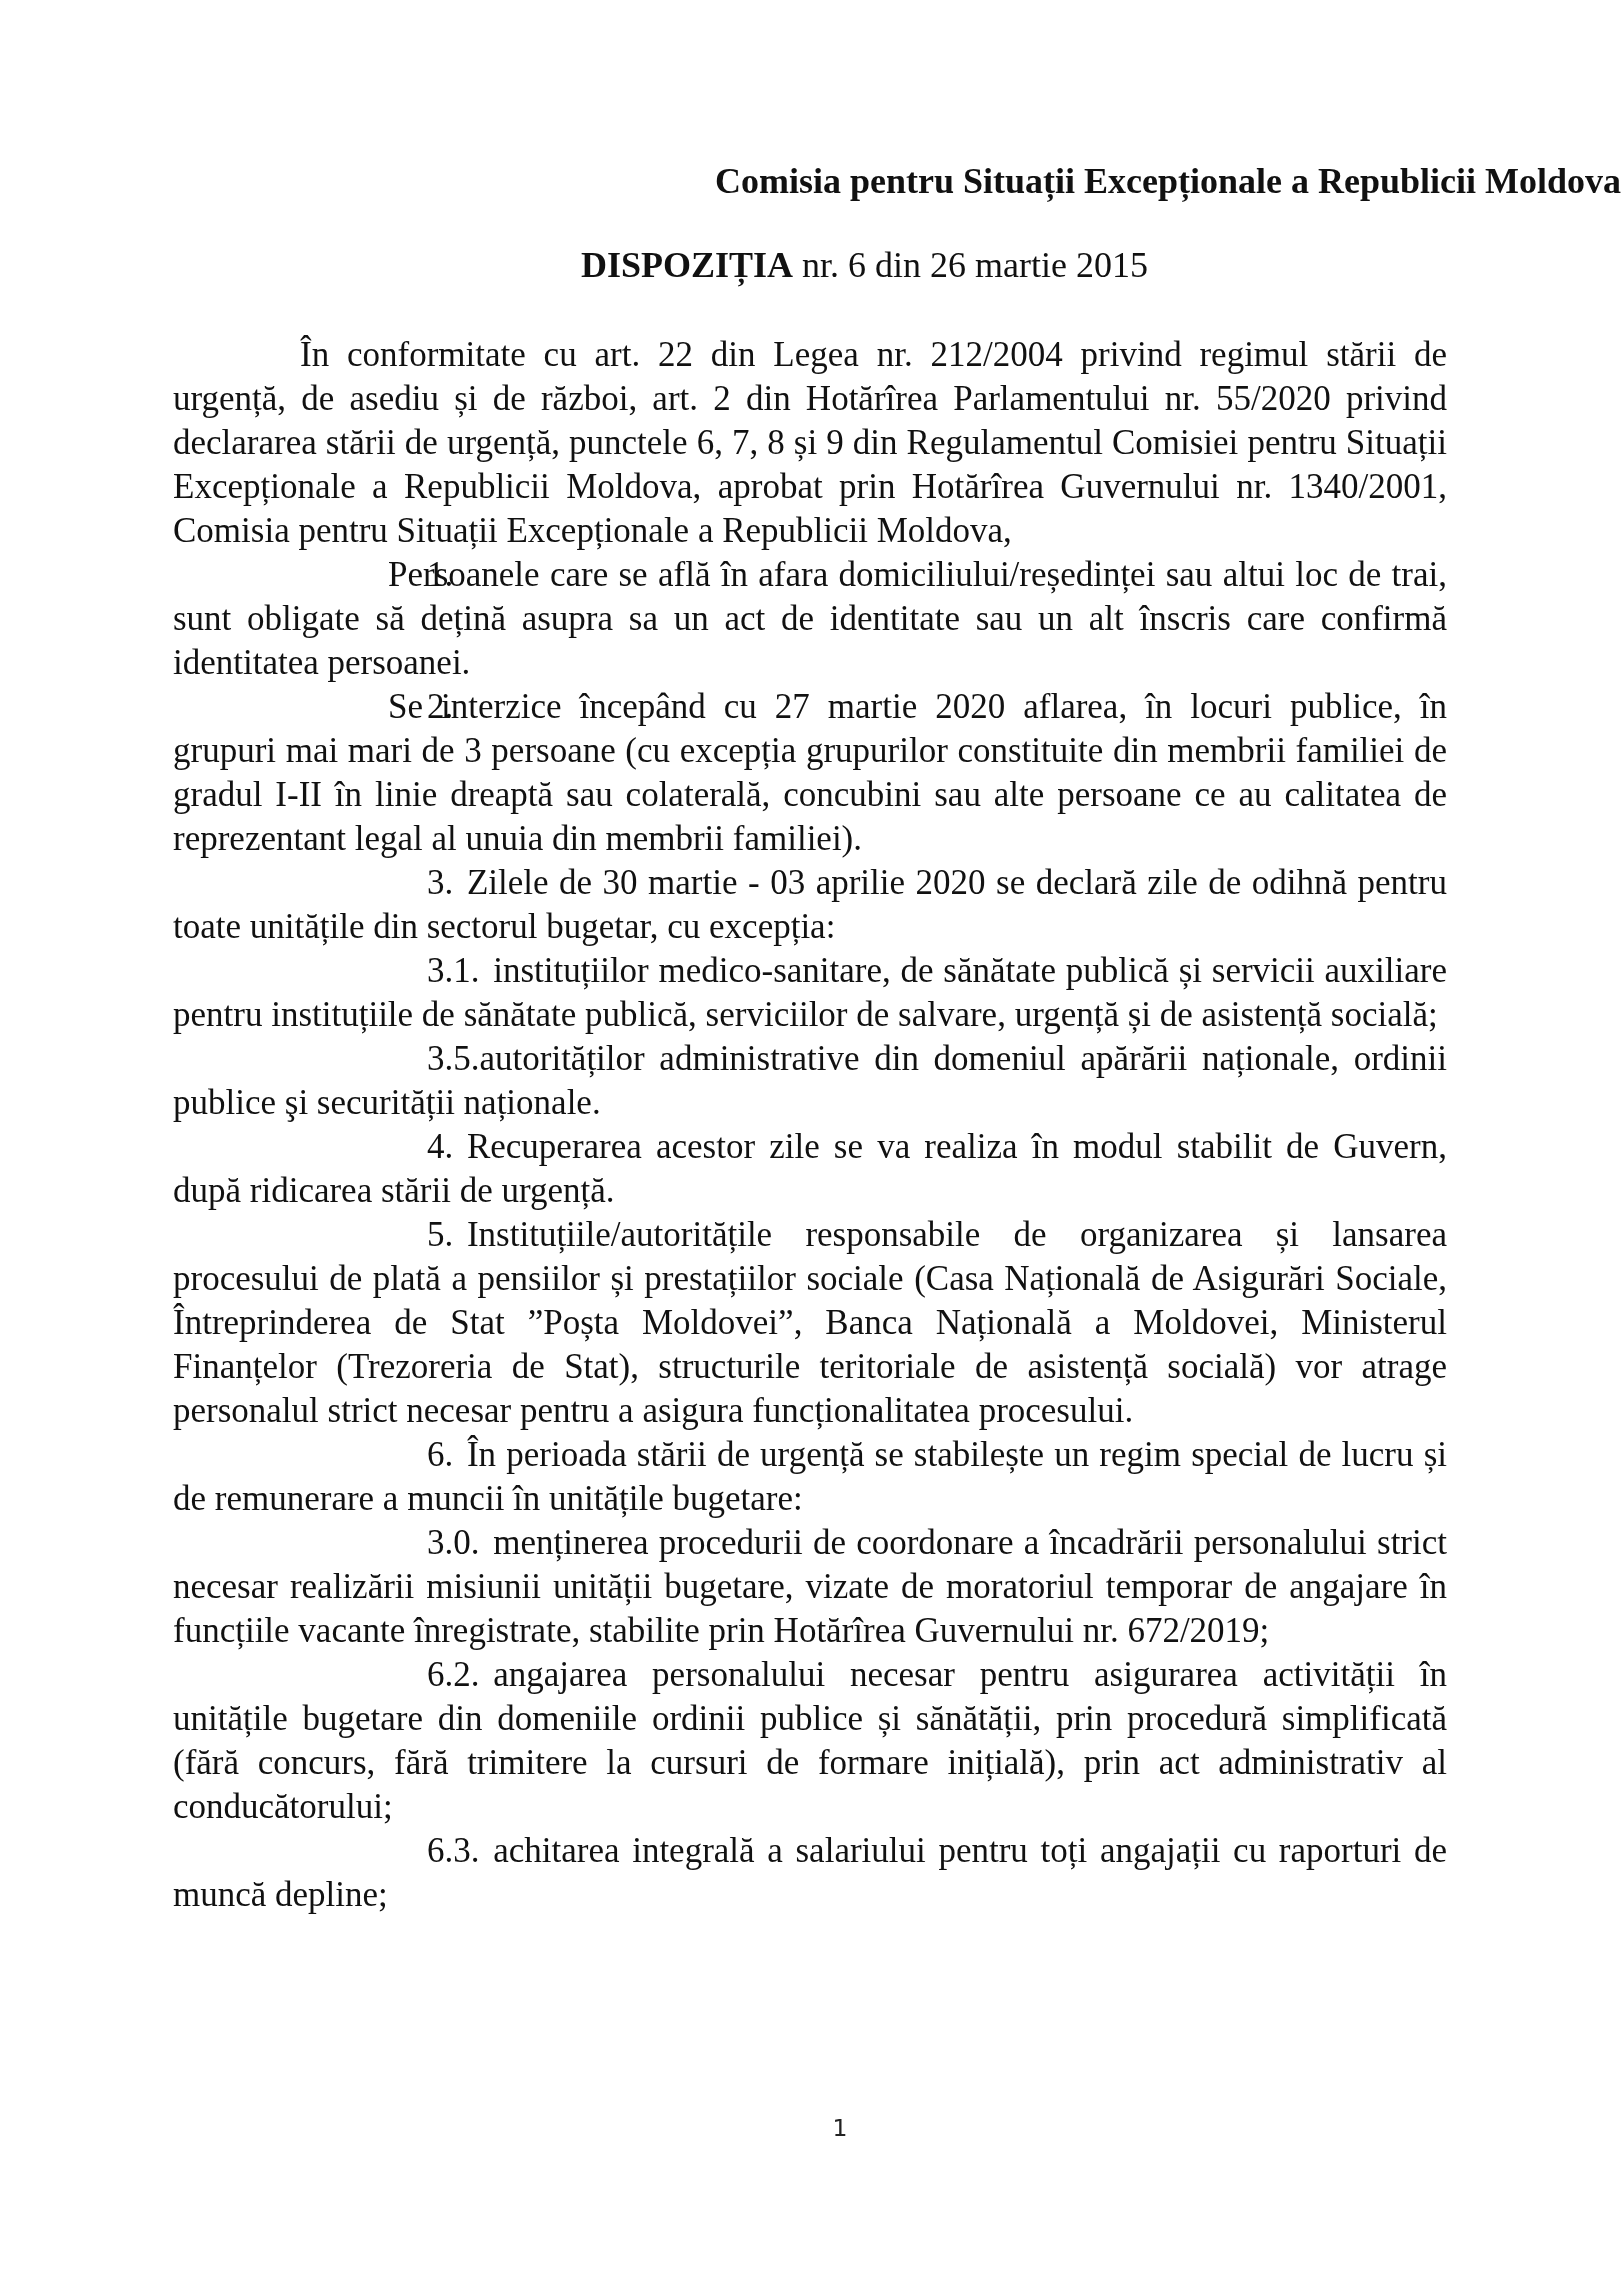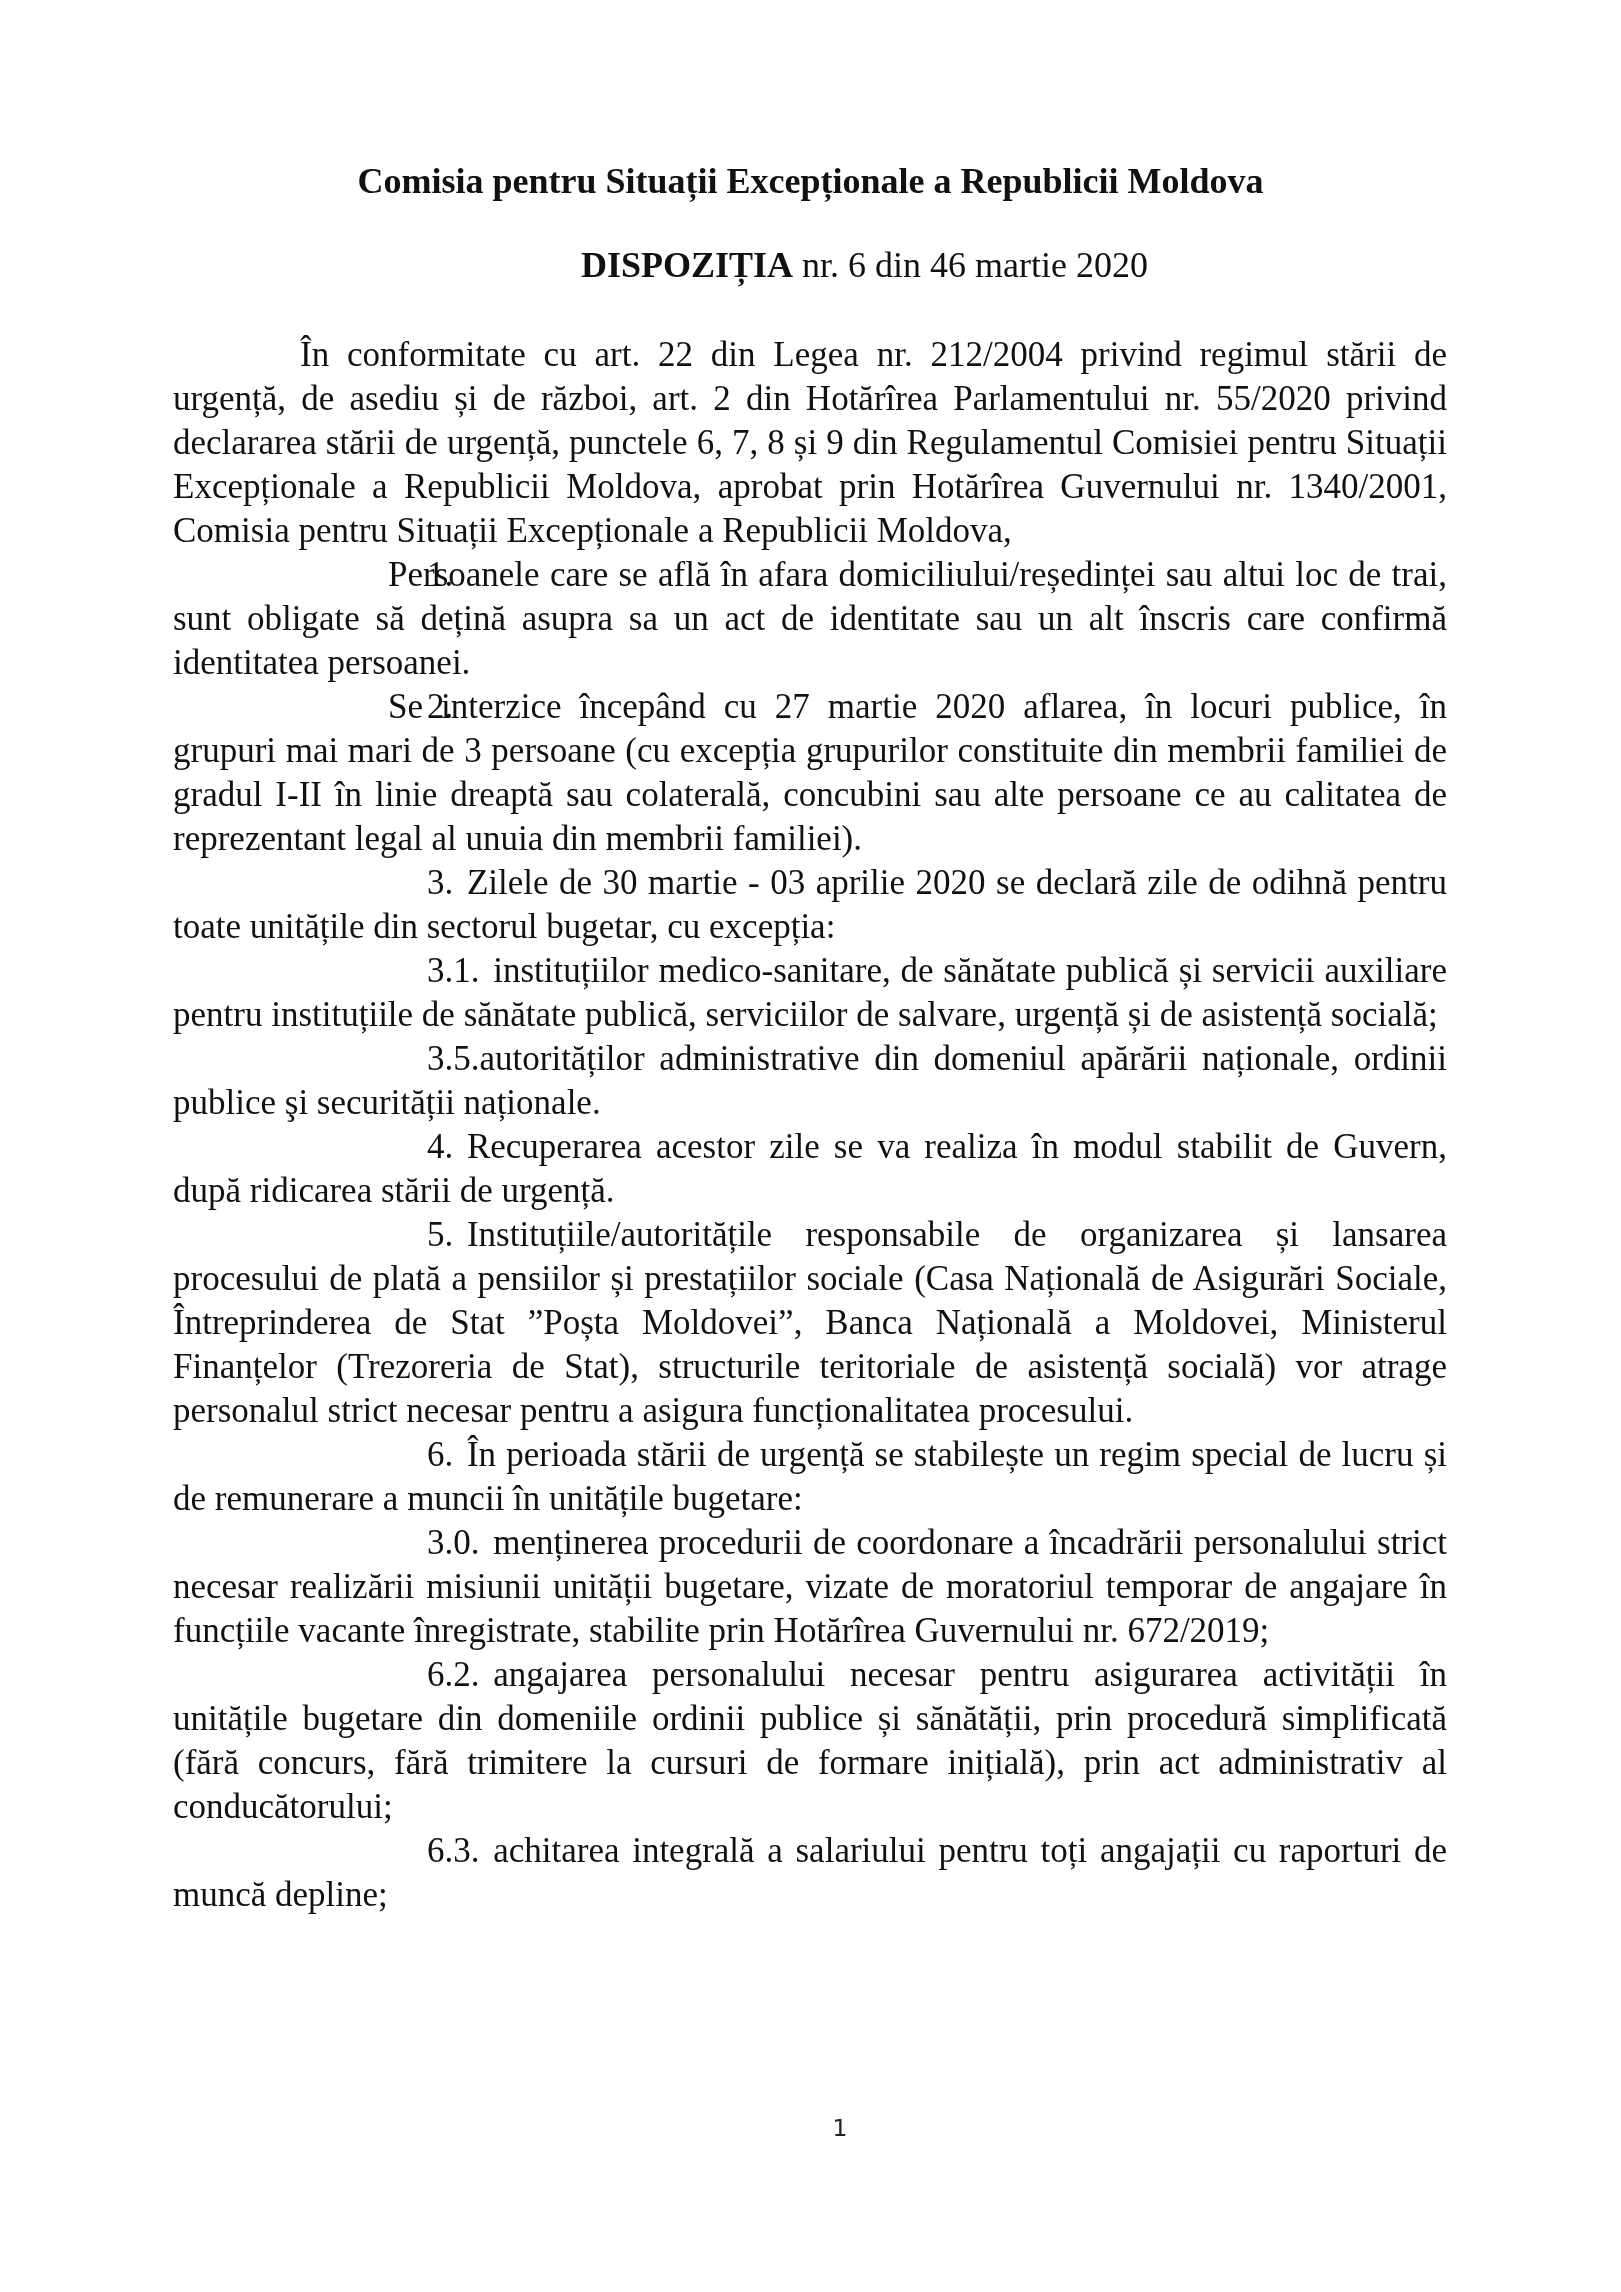--- a/index.html
+++ b/index.html
@@ -4,21 +4,21 @@
   <style>
     html, body { margin: 0; padding: 0; background: #ffffff; }
     body {
       width: 1621px; height: 2293px; position: relative; overflow: hidden;
       font-family: "Liberation Serif", "DejaVu Serif", serif;
       color: #111111;
     }
     .page { position: absolute; left: 0; top: 0; width: 1621px; height: 2293px; }
     .org-title {
       position: absolute; left: 0; width: 1621px; top: 159px;
-      text-align: center; font-weight: bold; font-size: 36px; line-height: 45px;
+      text-align: right; font-weight: bold; font-size: 36px; line-height: 45px;
       box-sizing: border-box;
     }
     .disp-title {
       position: absolute; left: 0; width: 1621px; top: 243px;
       text-align: center; font-size: 36px; line-height: 45px;
       padding-left: 108px; box-sizing: border-box;
     }
     .disp-title b { font-weight: bold; margin-top: 8px; }
     .body-text {
       position: absolute; left: 173px; width: 1274px; top: 333px;
@@ -38,21 +38,21 @@
       padding-left: 59px; box-sizing: border-box;
     }
   </style>
 </head>
 <body>
 
 <div class="page">
 
   <div class="org-title">Comisia pentru Situații Excepționale a Republicii Moldova</div>
 
-  <div class="disp-title"><b>DISPOZIȚIA</b><span> nr. 6 din 46 martie 2020</span></div>
+  <div class="disp-title"><b>DISPOZIȚIA</b><span> nr. 6 din 26 martie 2015</span></div>
 
   <div class="body-text">
 
     <p class="para">În conformitate cu art. 22 din Legea nr. 212/2004 privind regimul stării de urgență, de asediu și de război, art. 2 din Hotărîrea Parlamentului nr. 55/2020 privind declararea stării de urgență, punctele 6, 7, 8 și 9 din Regulamentul Comisiei pentru Situații Excepționale a Republicii Moldova, aprobat prin Hotărîrea Guvernului nr. 1340/2001, Comisia pentru Situații Excepționale a Republicii Moldova,</p>
 
 
     <p class="para tabbed"><span class="num">1.</span><span>Persoanele care se află în afara domiciliului/reședinței sau altui loc de trai, sunt obligate să dețină asupra sa un act de identitate sau un alt înscris care confirmă identitatea persoanei.</span></p>
 
     <p class="para tabbed"><span class="num">2.</span><span>Se interzice începând cu 27 martie 2020 aflarea, în locuri publice, în grupuri mai mari de 3 persoane (cu excepția grupurilor constituite din membrii familiei de gradul I-II în linie dreaptă sau colaterală, concubini sau alte persoane ce au calitatea de reprezentant legal al unuia din membrii familiei).</span></p>
 

